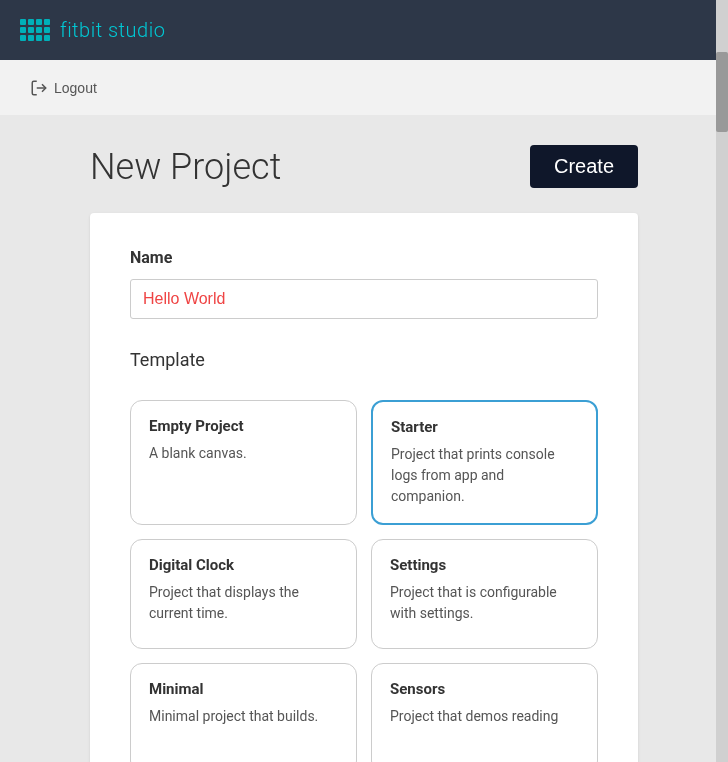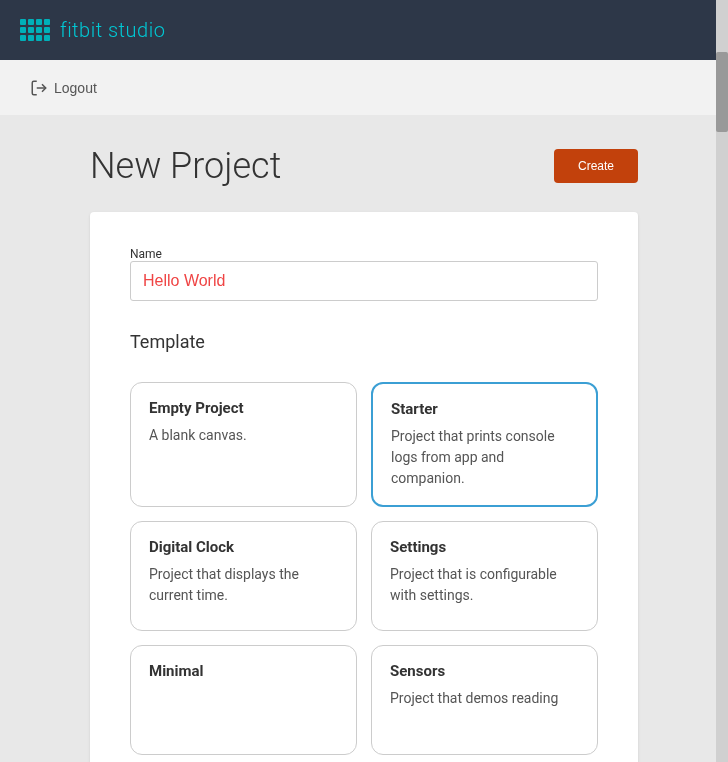--- a/index.html
+++ b/index.html
@@ -96,41 +96,42 @@
       gap: 47px;
     }
 
     .page-title {
       font-size: 36px;
       font-weight: 300;
       color: #333;
     }
 
     .create-btn {
-      background-color: #c2410c;
+      background-color: #0f172a;
       color: white;
       border: none;
       padding: 10px 24px;
-      font-size: 12px;
+      font-size: 20px;
       border-radius: 4px;
       cursor: pointer;
     }
 
     
     .form-card {
       background-color: white;
       border-radius: 4px;
       padding: 35px 40px;
       box-shadow: 0 1px 3px rgba(0,0,0,0.1);
     }
 
     .form-label {
-      font-size: 12px;
-      font-weight: 400;
-      color: #333;
+      font-size: 16px;
+      font-weight: 700;
+      color: #333;
+      margin-bottom: 12px;
       display: block;
     }
 
     .form-input {
       width: 100%;
       border: 1px solid #ccc;
       border-radius: 3px;
       padding: 10px 12px;
       font-size: 16px;
       color: #ef4444;
@@ -262,20 +263,21 @@
         <div class="template-card-desc">Project that displays the current time.</div>
       </div>
 
       <div class="template-card">
         <div class="template-card-title">Settings</div>
         <div class="template-card-desc">Project that is configurable with settings.</div>
       </div>
 
       <div class="template-card">
         <div class="template-card-title">Minimal</div>
+        <div class="template-card-desc">Minimal project that builds.</div>
       </div>
 
       <div class="template-card">
         <div class="template-card-title">Sensors</div>
         <div class="template-card-desc">Project that demos reading</div>
       </div>
     </div>
   </div>
 </main>
 

